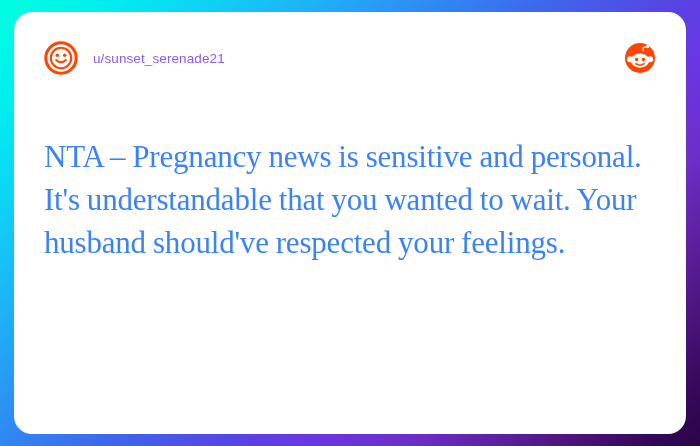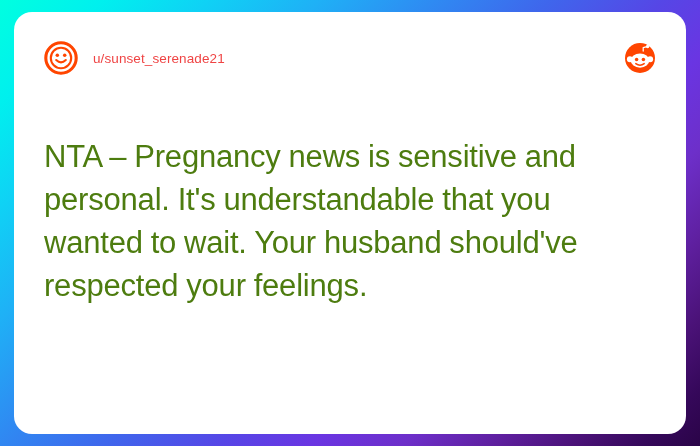--- a/index.html
+++ b/index.html
@@ -59,43 +59,43 @@
   .avatar {
     width: 34px;
     height: 34px;
     flex: 0 0 34px;
     display: block;
   }
 
   .username {
     margin-left: 15px;
     font-size: 13.5px;
-    color: #ef4444;
+    color: #8b5cf6;
     letter-spacing: 0.1px;
     white-space: nowrap;
     font-family: "Liberation Sans", sans-serif;
   }
 
   .spacer { flex: 1 1 auto; }
 
   .brand-logo {
     width: 32px;
     height: 32px;
     flex: 0 0 32px;
     display: block;
   }
 
   
   .body-text {
     margin-top: 57px;
     font-size: 31px;
     line-height: 43px;
-    color: #4d7c0f;
+    color: #3b82f6;
     letter-spacing: -0.2px;
-    font-family: Liberation Sans, sans-serif;
+    font-family: Liberation Serif, serif;
     max-width: 625px;
     word-spacing: -0.5px;
   }
 </style>
 </head>
 <body>
 
 <div id="stage">
 
   <div id="card">

